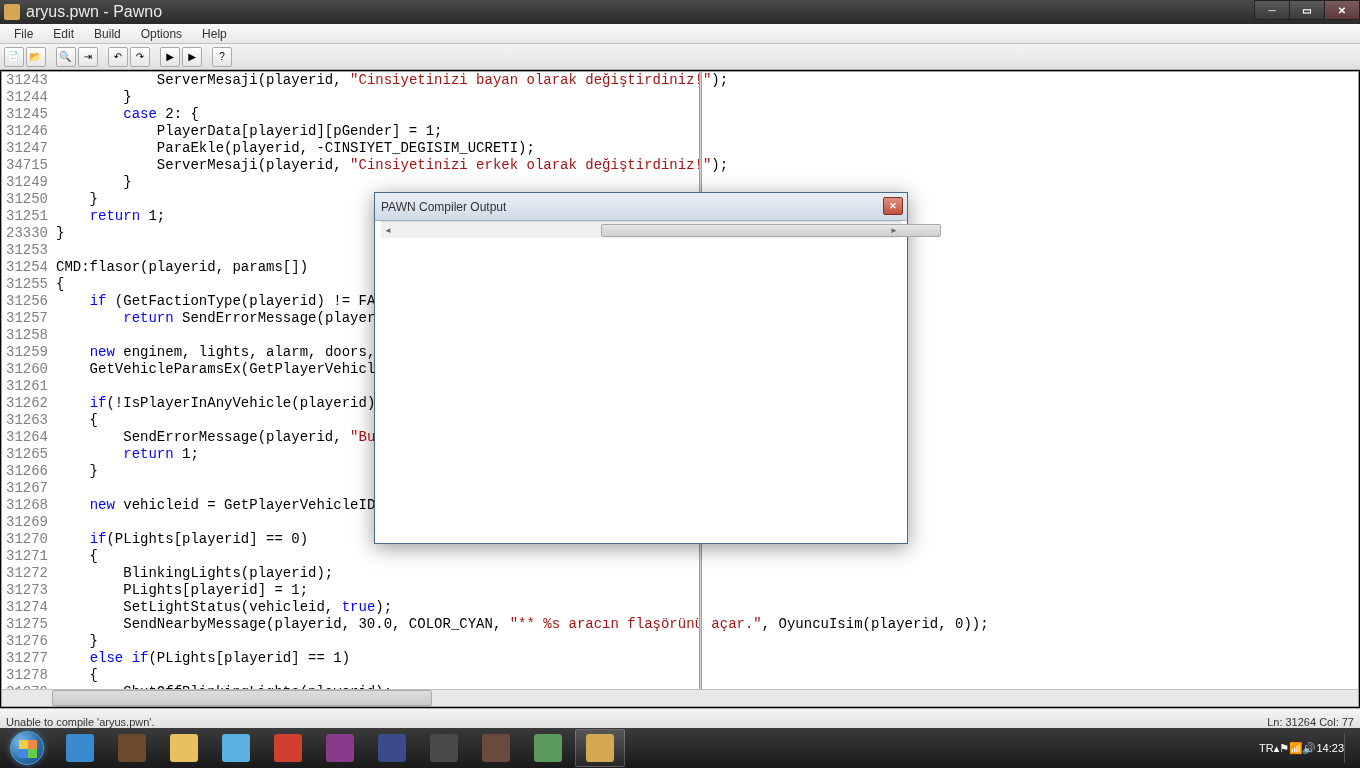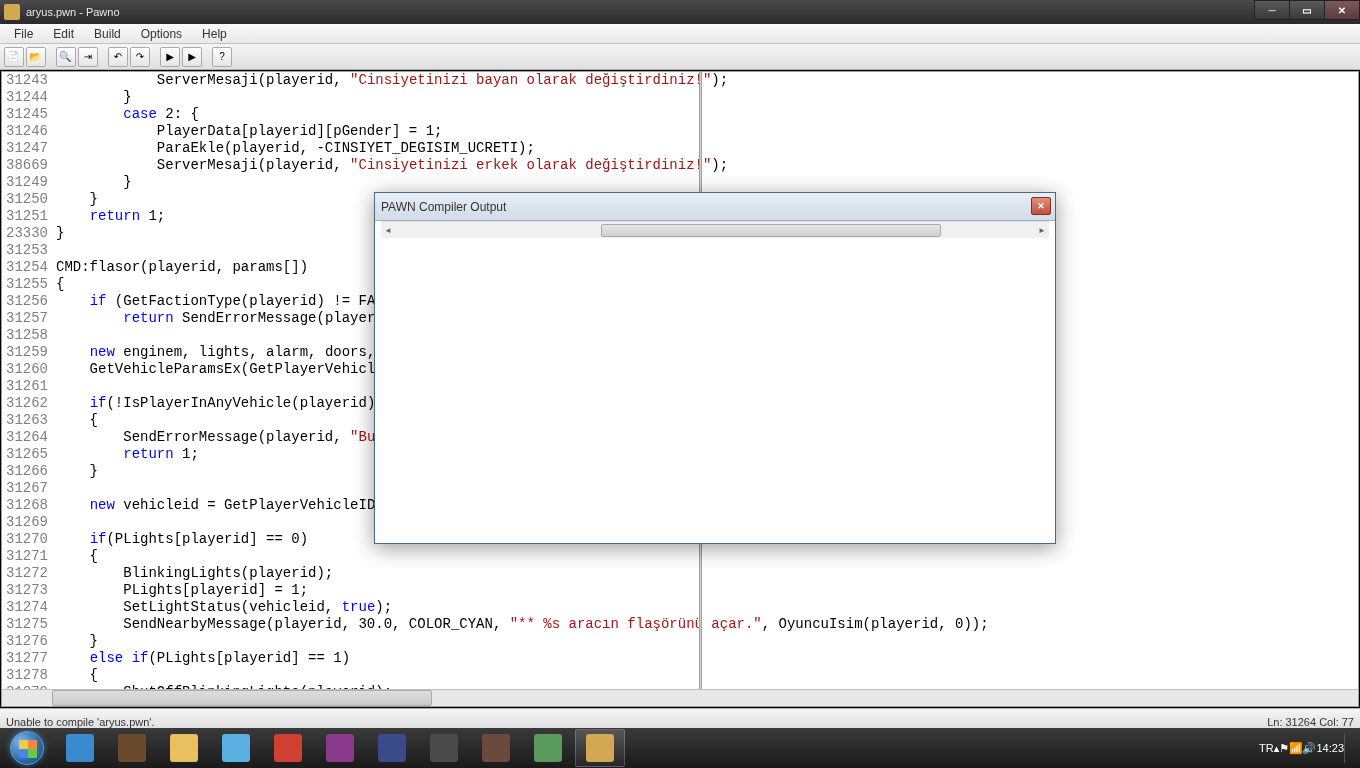--- a/index.html
+++ b/index.html
@@ -1,19 +1,19 @@
 <!DOCTYPE html>
 <html><head>
 <meta charset="utf-8">
 <style>
 * { margin: 0; padding: 0; box-sizing: border-box; }
 body { font-family: 'Segoe UI', Tahoma, sans-serif; font-size: 12px; background: #000; overflow: hidden; width: 1360px; height: 768px; position: relative; }
 .titlebar { height: 24px; background: linear-gradient(to bottom, #4a4a4a, #2a2a2a); color: #fff; display: flex; align-items: center; padding: 0 4px; position: relative; }
 .titlebar-icon { width: 16px; height: 16px; margin-right: 6px; background: #d4a853; border-radius: 2px; }
-.titlebar-text { font-size: 11px; color: #e8e8e8; text-align: center; }
+.titlebar-text { font-size: 16px; color: #e8e8e8; text-align: center; }
 .win-controls { position: absolute; right: 0; top: 0; display: flex; }
 .win-btn { width: 36px; height: 20px; background: linear-gradient(to bottom,#5a5a5a,#3a3a3a); border:1px solid #222; color:#fff; display:flex; align-items:center; justify-content:center; font-size:10px; font-weight:bold; margin-left:-1px; }
 .win-btn.close { background: linear-gradient(to bottom,#7a5a5a,#5a3a3a); }
 .menubar { height: 20px; background: linear-gradient(to bottom,#fafafa,#e8e8e8); border-bottom:1px solid #c0c0c0; display:flex; align-items:center; padding:0 4px; }
 .menu-item { padding: 2px 10px; font-size:12px; color:#333; cursor:default; }
 .toolbar { height: 26px; background: linear-gradient(to bottom,#f5f5f5,#e0e0e0); border-bottom:1px solid #b0b0b0; display:flex; align-items:center; padding:0 4px; gap:2px; }
 .tool-btn { width:20px; height:20px; border:1px solid #aaa; background:linear-gradient(to bottom,#fff,#e5e5e5); display:flex; align-items:center; justify-content:center; font-size:10px; border-radius:2px; }
 .tool-sep { width:6px; }
 .editor-area { position:relative; background:#fff; height: 636px; overflow:hidden; border:1px solid #a0a0a0; margin:1px; }
 .code-container { display:flex; font-family:'Courier New',monospace; font-size:14px; line-height:17px; }
@@ -21,21 +21,21 @@
 .gutter div { height:17px; }
 .code { white-space:pre; color:#000; flex:1; }
 .code div { height:17px; }
 .kw { color:#0000ff; }
 .str { color:#a31515; }
 .pane-divider { position:absolute; top:0; left:697px; width:3px; height:100%; background:#d0d0d0; border-left:1px solid #a0a0a0; border-right:1px solid #a0a0a0; }
 .hscroll { position:absolute; bottom:0; left:0; right:0; height:17px; background:#f0f0f0; border-top:1px solid #c0c0c0; display:flex; }
 .hscroll-track { flex:1; background:#e8e8e8; position:relative; }
 .hscroll-thumb { position:absolute; left:50px; width:380px; height:100%; background:linear-gradient(to bottom,#ddd,#ccc); border:1px solid #aaa; border-radius:2px; }
 .statusbar { height:20px; background:linear-gradient(to bottom,#f5f5f5,#e0e0e0); border-top:1px solid #b0b0b0; display:flex; align-items:flex-end; padding:0 6px; justify-content:space-between; font-size:11px; color:#333; }
-.dialog { position:absolute; left:374px; top:192px; width:682px; height:352px; background:#fff; border:1px solid #4a6a8a; box-shadow:0 4px 20px rgba(0,0,0,0.4); }
+.dialog { position:absolute; left:374px; top:192px; width:534px; height:352px; background:#fff; border:1px solid #4a6a8a; box-shadow:0 4px 20px rgba(0,0,0,0.4); }
 .dialog-title { height:28px; background:linear-gradient(to bottom,#e8eef5,#d0dce8); border-bottom:1px solid #a0b0c0; display:flex; align-items:center; padding:0 6px; position:relative; font-size:12px; color:#333; }
 .dialog-close { position:absolute; right:4px; top:4px; width:20px; height:18px; background:linear-gradient(to bottom,#e09080,#c05040); border:1px solid #803020; color:#fff; display:flex; align-items:center; justify-content:center; font-size:9px; font-weight:bold; border-radius:2px; }
 .dialog-body { padding:4px 6px; font-family:'Courier New',monospace; font-size:13px; line-height:16px; height:292px; overflow:hidden; white-space:pre; color:#000; position:relative; }
 .dialog-vscroll { position:absolute; right:0; top:0; width:17px; height:100%; background:#f0f0f0; border-left:1px solid #ddd; }
 .dialog-vscroll::before { content:'▲'; position:absolute; top:2px; left:4px; font-size:8px; color:#666; }
 .dialog-vscroll::after { content:'▼'; position:absolute; bottom:2px; left:4px; font-size:8px; color:#666; }
 .dialog-hscroll { height:17px; background:#f0f0f0; border-top:1px solid #ddd; display:flex; align-items:center; position:relative; margin:0 6px 6px 6px; }
 .dialog-hscroll-thumb { position:absolute; left:220px; width:340px; height:13px; top:2px; background:linear-gradient(to bottom,#e5e5e5,#d0d0d0); border:1px solid #aaa; border-radius:2px; }
 .dialog-hscroll::before { content:'◄'; position:absolute; left:3px; font-size:8px; color:#666; }
 .dialog-hscroll::after { content:'►'; position:absolute; right:3px; font-size:8px; color:#666; }
@@ -87,21 +87,21 @@
   </div>
 
 <div class="editor-area">
   <div class="code-container">
     <div class="gutter" id="gutter">
         <div>31243</div>
         <div>31244</div>
         <div>31245</div>
         <div>31246</div>
         <div>31247</div>
-        <div>38669</div>
+        <div>34715</div>
         <div>31249</div>
         <div>31250</div>
         <div>31251</div>
         <div>23330</div>
         <div>31253</div>
         <div>31254</div>
         <div>31255</div>
         <div>31256</div>
         <div>31257</div>
         <div>31258</div>

